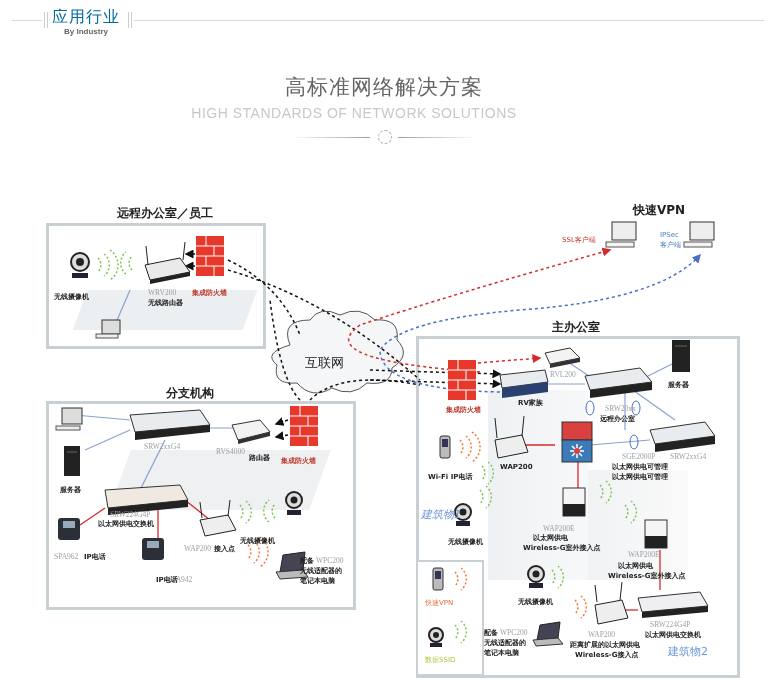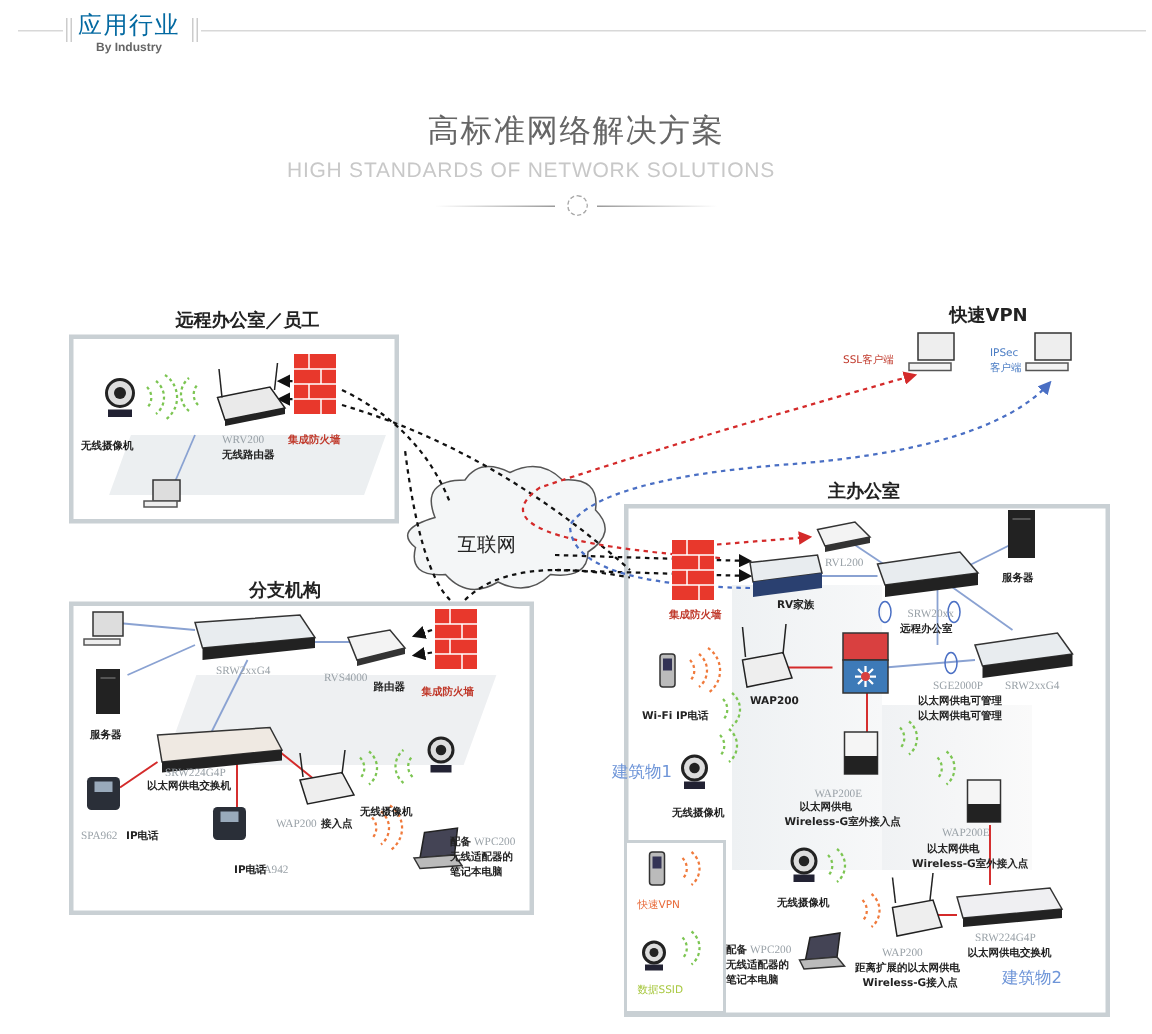--- a/index.html
+++ b/index.html
@@ -320,21 +320,21 @@
 <div class="lbl" style="left:518px;top:398px;">RV家族</div>
 <div class="lbl grey" style="left:605px;top:404px;">SRW20xx</div>
 <div class="lbl" style="left:600px;top:414px;">远程办公室</div>
 <div class="lbl" style="left:668px;top:380px;">服务器</div>
 <div class="lbl grey" style="left:670px;top:452px;">SRW2xxG4</div>
 <div class="lbl" style="left:428px;top:472px;">Wi-Fi IP电话</div>
 <div class="lbl" style="left:500px;top:462px;">WAP200</div>
 <div class="lbl grey" style="left:622px;top:452px;">SGE2000P</div>
 <div class="lbl" style="left:612px;top:462px;">以太网供电可管理</div>
 <div class="lbl" style="left:612px;top:472px;">以太网供电可管理</div>
-<div class="bld" style="left:408px;top:507px;">建筑物1</div>
+<div class="bld" style="left:421px;top:507px;font-style:italic;">建筑物1</div>
 <div class="lbl" style="left:448px;top:537px;">无线摄像机</div>
 <div class="lbl grey center" style="left:543px;top:524px;width:60px;">WAP200E</div>
 <div class="lbl center" style="left:533px;top:533px;width:80px;">以太网供电</div>
 <div class="lbl center" style="left:523px;top:543px;width:100px;">Wireless-G室外接入点</div>
 <div class="lbl grey center" style="left:628px;top:550px;width:60px;">WAP200E</div>
 <div class="lbl center" style="left:618px;top:561px;width:80px;">以太网供电</div>
 <div class="lbl center" style="left:608px;top:571px;width:100px;">Wireless-G室外接入点</div>
 <div class="lbl red" style="left:425px;top:598px;font-weight:normal;color:#e86a3a;">快速VPN</div>
 <div class="lbl" style="left:425px;top:655px;font-weight:normal;color:#a8c840;">数据SSID</div>
 <div class="lbl" style="left:518px;top:597px;">无线摄像机</div>

